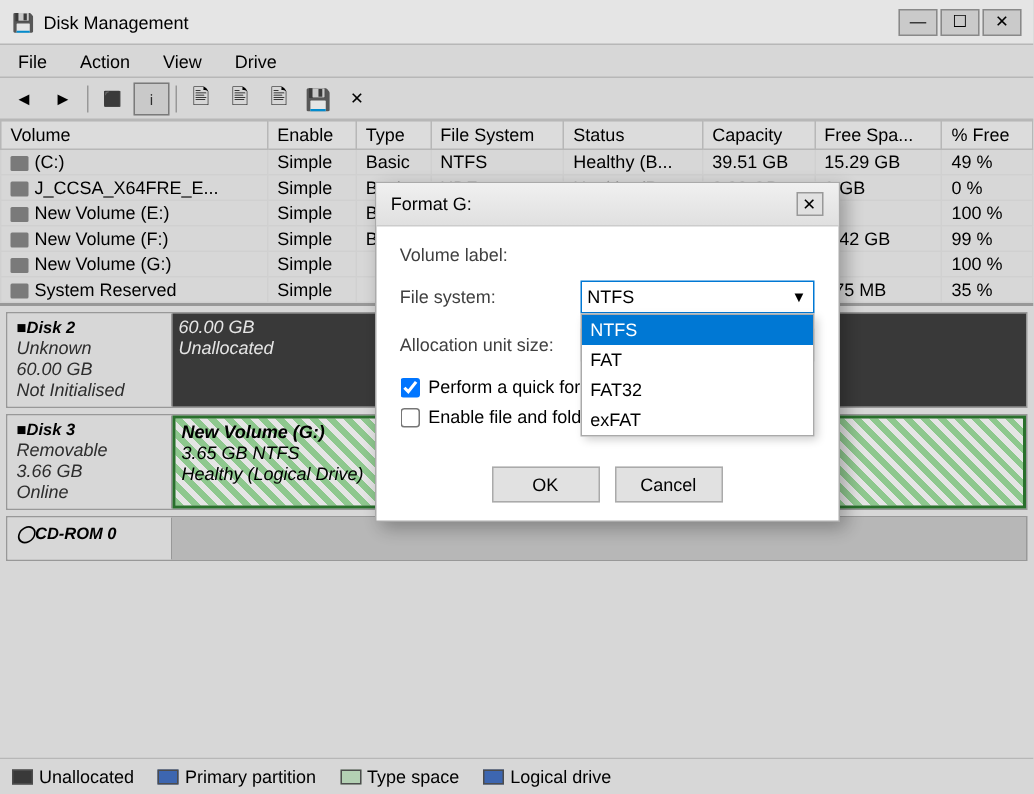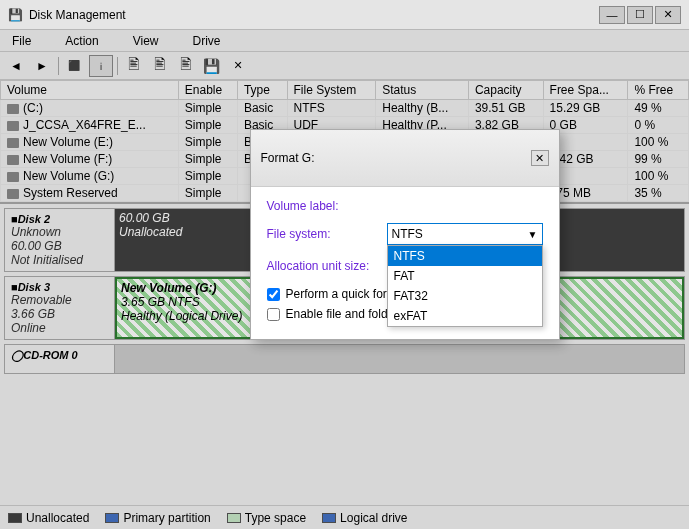--- a/index.html
+++ b/index.html
@@ -24,21 +24,21 @@
     .title-btn.close { background: #e1e1e1; }
 
     
     .menu-bar {
       background: #f0f0f0;
       border-bottom: 1px solid #ccc;
       display: flex;
       align-items: center;
       padding: 2px 4px;
       height: 22px;
-      gap: 18px;
+      gap: 6px;
     }
     .menu-item {
       padding: 2px 8px;
       cursor: pointer;
       color: #000;
     }
 
     
     .toolbar {
       background: #f0f0f0;
@@ -131,34 +131,34 @@
       border: 1px solid #aaa;
       box-shadow: 4px 4px 12px rgba(0,0,0,0.3);
       width: 310px;
       position: relative;
       top: -30px;
       left: 60px;
     }
     .dialog-title {
       background: linear-gradient(to bottom, #f0f0f0, #e0e0e0);
       border-bottom: 1px solid #ccc;
-      padding: 20px 10px;
+      padding: 6px 10px;
       display: flex;
       align-items: center;
       justify-content: space-between;
       font-size: 12px;
       font-weight: normal;
     }
     .dialog-close {
       width: 18px; height: 16px; background: #e1e1e1; border: 1px solid #999;
       display: flex; align-items: center; justify-content: center; cursor: pointer; font-size: 11px;
     }
     .dialog-body { padding: 12px 16px; }
     .form-row { display: flex; align-items: center; margin-bottom: 10px; }
-    .form-label { width: 120px; color: #6d28d9; font-size: 12px; }
+    .form-label { width: 120px; color: #404040; font-size: 12px; }
     .form-control { flex: 1; height: 22px; border: 1px solid #aaa; padding: 2px 4px; font-size: 12px; outline: none; }
     .select-wrapper { flex: 1; position: relative; }
 
     
     .dropdown-list {
       position: absolute;
       top: 100%;
       left: 0;
       width: 100%;
       background: #fff;
@@ -404,14 +404,18 @@
       <div class="checkbox-row">
         <input type="checkbox" id="quick-format" checked="" style="">
         <label for="quick-format">Perform a quick format</label>
       </div>
 
       <div class="checkbox-row">
         <input type="checkbox" id="compression" style="">
         <label for="compression">Enable file and folder compression</label>
       </div>
     </div>
+    <div class="dialog-buttons">
+      <button class="dlg-btn primary">OK</button>
+      <button class="dlg-btn">Cancel</button>
+    </div>
   </div>
 </div>
 
 </body></html>

